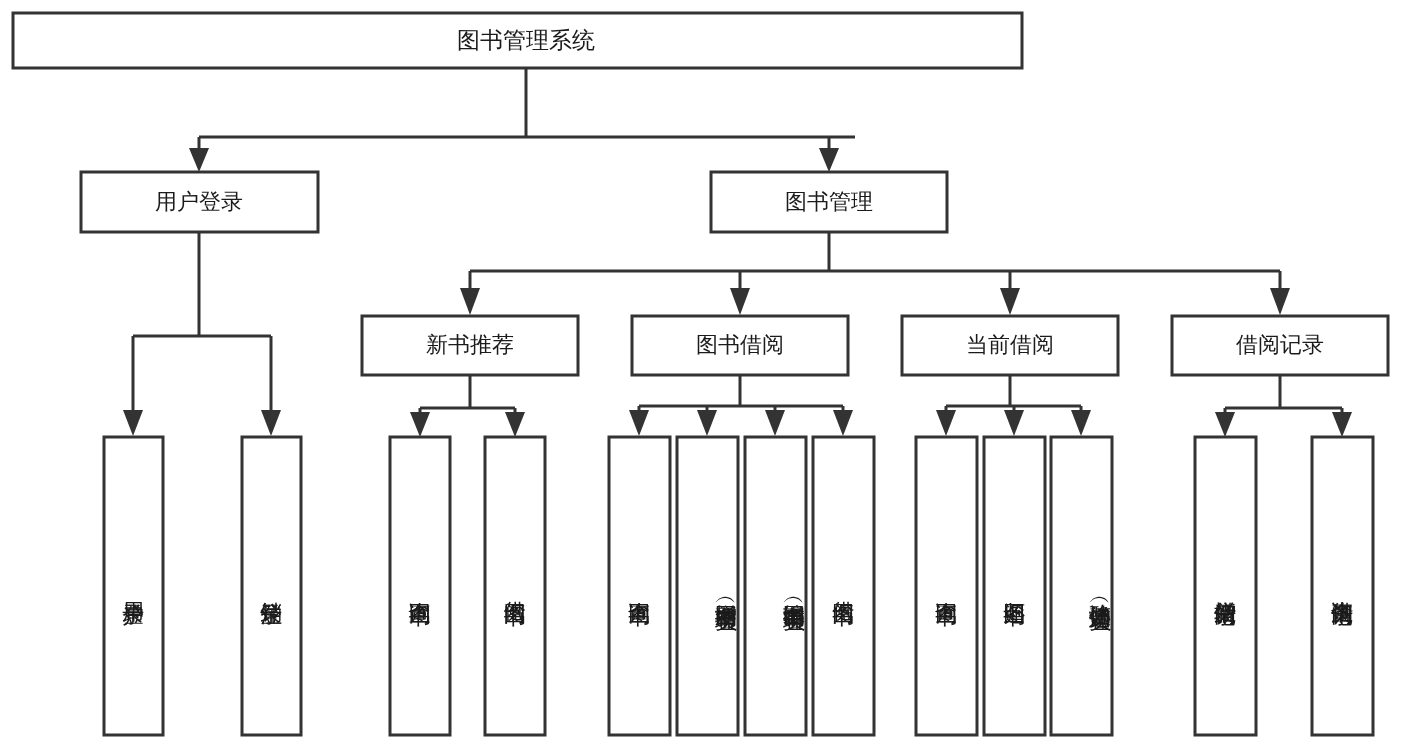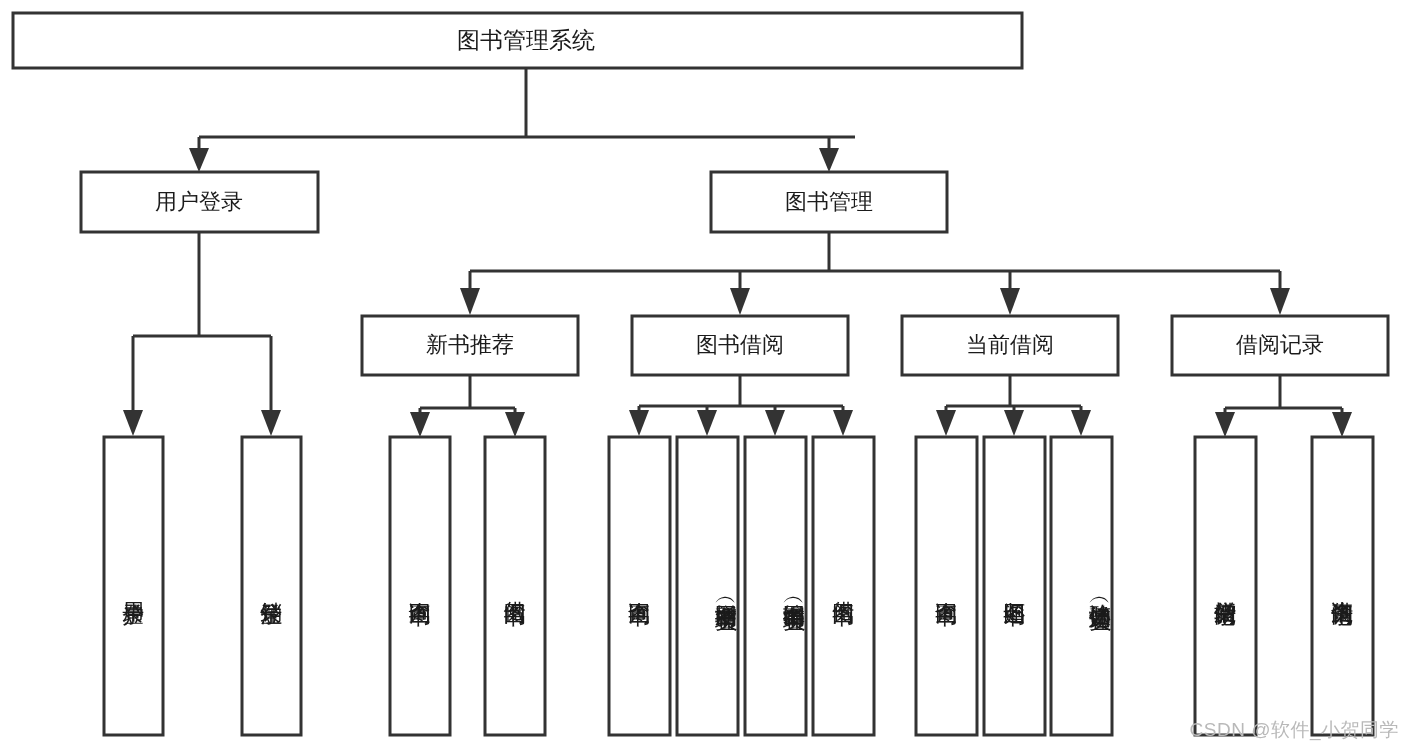--- a/index.html
+++ b/index.html
@@ -217,15 +217,14 @@
   <div class="vlabel" style="left:745px; top:437px; width:61px; height:298px; align-items:flex-start; padding-top:8px; box-sizing:border-box;">编辑图书（管理员）</div>
   <div class="vlabel" style="left:813px; top:437px; width:61px; height:298px;">借阅图书</div>
 
   <div class="vlabel" style="left:916px; top:437px; width:61px; height:298px;">查询图书</div>
   <div class="vlabel" style="left:984px; top:437px; width:61px; height:298px;">归还图书</div>
   <div class="vlabel" style="left:1051px; top:437px; width:61px; height:298px; align-items:flex-start; padding-top:8px; box-sizing:border-box;">确认归还（管理员）</div>
 
   <div class="vlabel" style="left:1195px; top:437px; width:61px; height:298px;">新增借阅记录</div>
   <div class="vlabel" style="left:1312px; top:437px; width:61px; height:298px;">查询借阅记录</div>
 
-  <div class="watermark">CSDN @软件_小贺同学</div>
 
 </div>
 
 </body></html>

